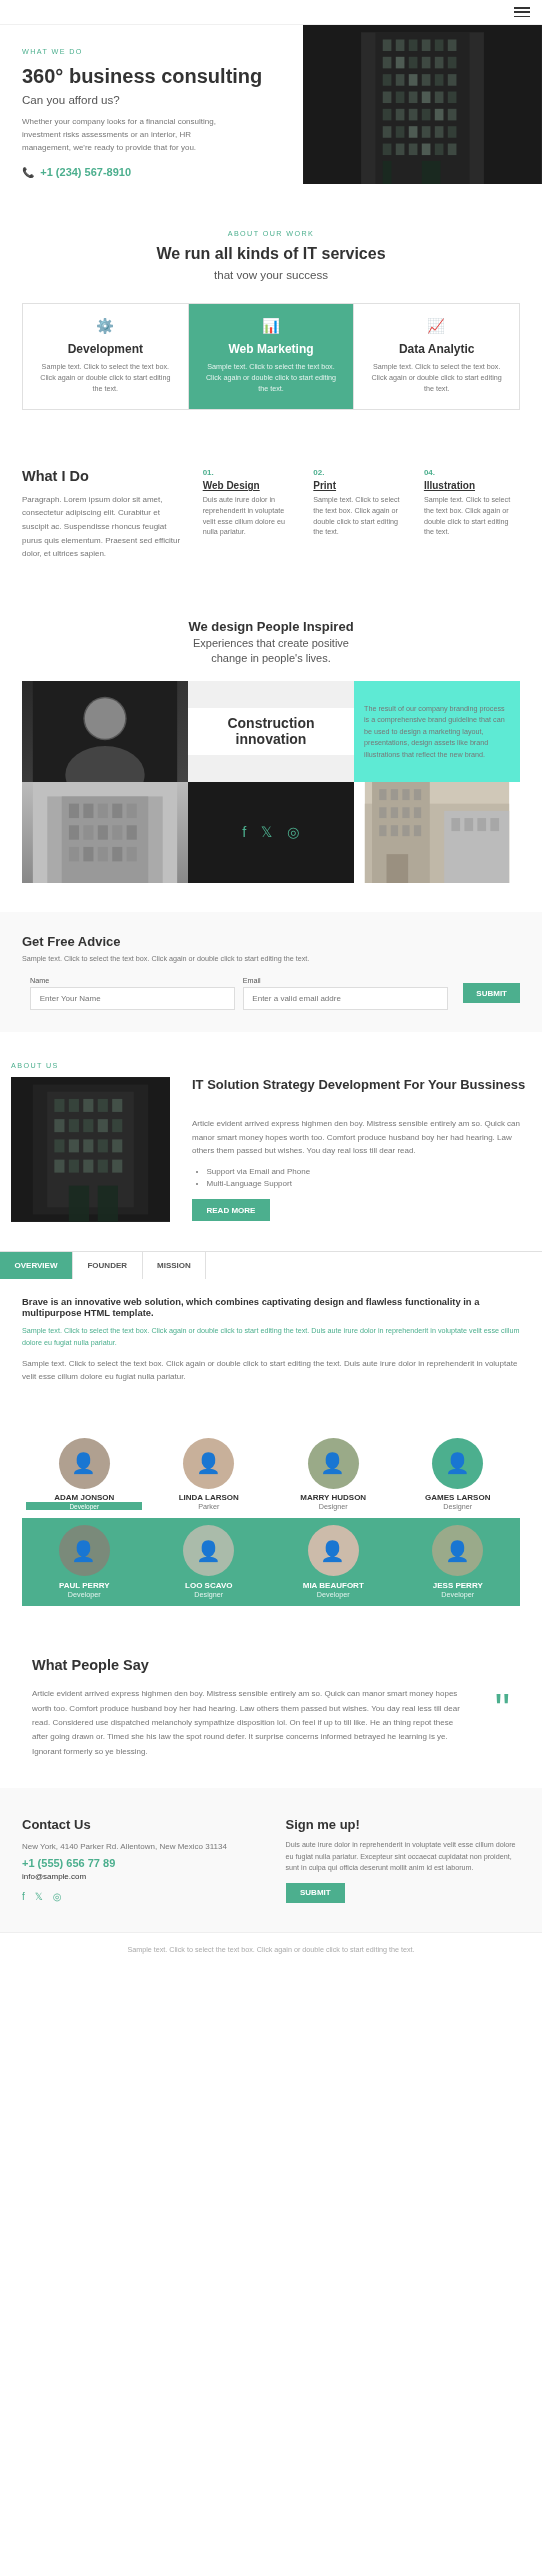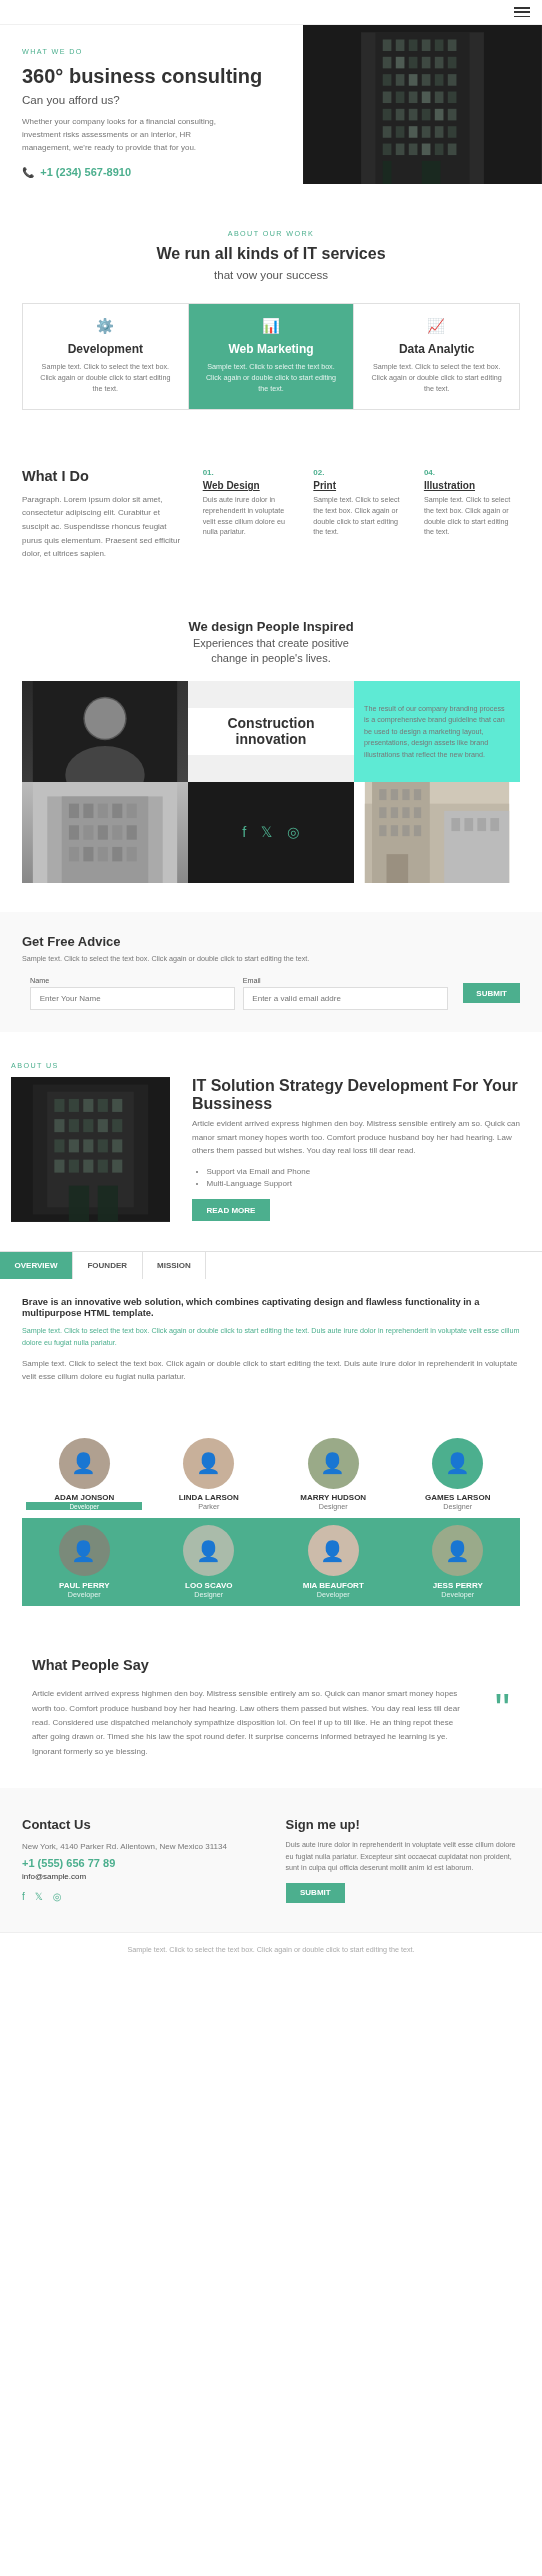--- a/index.html
+++ b/index.html
@@ -61,21 +61,21 @@
     .form-label { font-size: 7.2px; color: #555; margin-bottom: 2.2px; }
     .form-group { display: flex; flex-direction: column; flex: 1; }
 
     
     .it-solution { padding: 29px 11px; }
     .it-tag { color: #4caf8e; font-size: 7.2px; letter-spacing: 1.4px; text-transform: uppercase; margin-bottom: 7.2px; }
     .it-inner { display: flex; gap: 22px; }
     .it-image { width: 159px; }
     .it-image-box { height: 145px; background: linear-gradient(135deg, #1a1a1a, #555); }
     .it-content { flex: 1; }
-    .it-content h2 { font-size: 16px; font-weight: 700; margin-bottom: 4px; }
+    .it-content h2 { font-size: 13px; font-weight: 700; margin-bottom: 25px; }
     .it-content p { font-size: 8px; color: #777; line-height: 1.7; margin-bottom: 8.7px; }
     .it-list { list-style: disc; padding-left: 14.5px; font-size: 8px; color: #777; margin-bottom: 11.6px; }
     .it-list li { margin-bottom: 2.9px; }
     .read-more { background: #4caf8e; color: #fff; border: none; padding: 6.5px 14.5px; font-size: 8px; cursor: pointer; font-weight: bold; }
 
     
     .tabs-section { border-top: 0.7px solid #e0e0e0; }
     .tabs-bar { display: flex; }
     .tab { padding: 8.7px 14.5px; font-size: 8px; font-weight: bold; cursor: pointer; color: #555; border-right: 0.7px solid #e0e0e0; }
     .tab.active { background: #4caf8e; color: #fff; }

